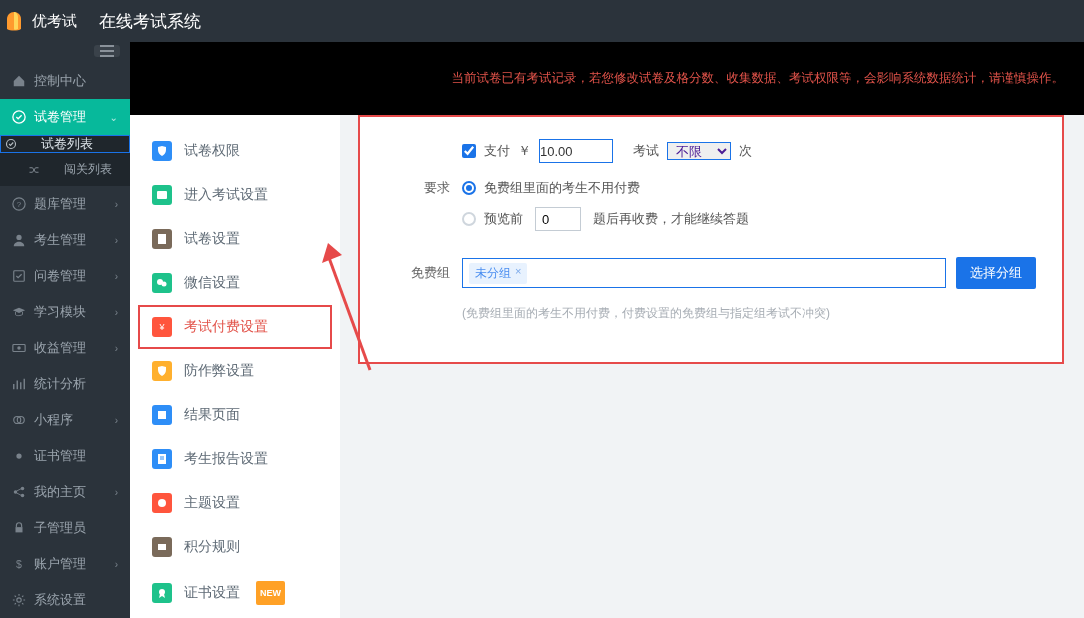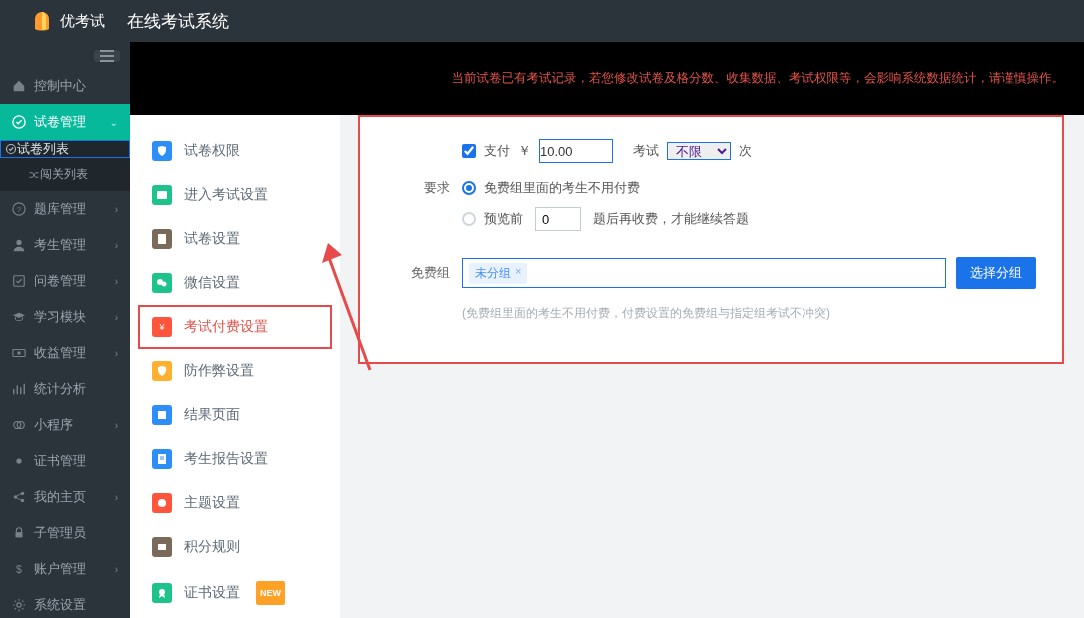--- a/index.html
+++ b/index.html
@@ -1,34 +1,34 @@
 <!DOCTYPE html>
 <html><head>
   <meta charset="utf-8">
   <style>
     * { margin: 0; padding: 0; box-sizing: border-box; }
     body { font-family: "Microsoft YaHei", Arial, sans-serif; font-size: 13px; background: #fff; width: 1084px; height: 618px; overflow: hidden; position: relative; }
     
-    .top-bar { height: 42px; background: #2b333b; display: flex; align-items: center; padding: 0 30px; color: #fff; }
+    .top-bar { height: 42px; background: #2b333b; display: flex; align-items: center; padding: 0 2px; color: #fff; }
     .logo { display: flex; align-items: center; gap: 6px; }
     .logo-icon { width: 24px; height: 24px; }
     .logo-text { font-size: 15px; font-weight: 500; }
     .system-title { font-size: 17px; margin-left: 22px; }
 
     .main-wrap { display: flex; height: calc(618px - 42px); }
 
-    .sidebar { width: 130px; background: #2b333b; color: #9aa4ad; display: flex; flex-direction: column; }
+    .sidebar { width: 130px; background: #2b333b; color: #9aa4ad; display: flex; flex-direction: column; justify-content: flex-end; }
     .side-hamburger { align-self: flex-end; margin: 8px 10px 6px 0; width: 26px; height: 22px; background: #3a424a; border-radius: 3px; display: flex; flex-direction: column; justify-content: center; align-items: center; gap: 3px; }
     .side-hamburger span { width: 14px; height: 2px; background: #8a929a; display: block; }
     .side-item { display: flex; align-items: center; padding: 9px 12px; gap: 8px; cursor: pointer; font-size: 13px; position: relative; }
     .side-item.active { background: #07b99b; color: #fff; }
     .side-item .chev { margin-left: auto; font-size: 10px; opacity: .7; }
     .side-ic { width: 14px; height: 14px; opacity: .7; flex: 0 0 14px; }
     .side-item.active .side-ic { opacity: 1; }
-    .sub-item { display: flex; align-items: center; gap: 0; padding: 8px 12px 8px 28px; background: #1f262c; color: #9aa4ad; font-size: 12px; cursor: pointer; }
+    .sub-item { display: flex; align-items: center; gap: 24px; padding: 8px 12px 8px 28px; background: #1f262c; color: #9aa4ad; font-size: 12px; cursor: pointer; }
     .sub-item.sel { color: #d9e0e6; }
     .sub-ic { width: 12px; height: 12px; opacity: .8; flex: 0 0 12px; }
 
     .content { flex: 1; display: flex; flex-direction: column; background: #f1f3f5; }
     .notice { background: #000000; color: #e2534a; font-size: 12.5px; padding: 28px 20px; text-align: right; }
     
     .content-inner { flex: 1; display: flex; gap: 18px; padding: 0 0 0 0; }
 
     .settings-nav { width: 210px; background: #fff; padding: 14px 0; }
     .snav-item { display: flex; align-items: center; gap: 12px; padding: 12px 22px; color: #5e6a75; cursor: pointer; font-size: 14px; position: relative; }

